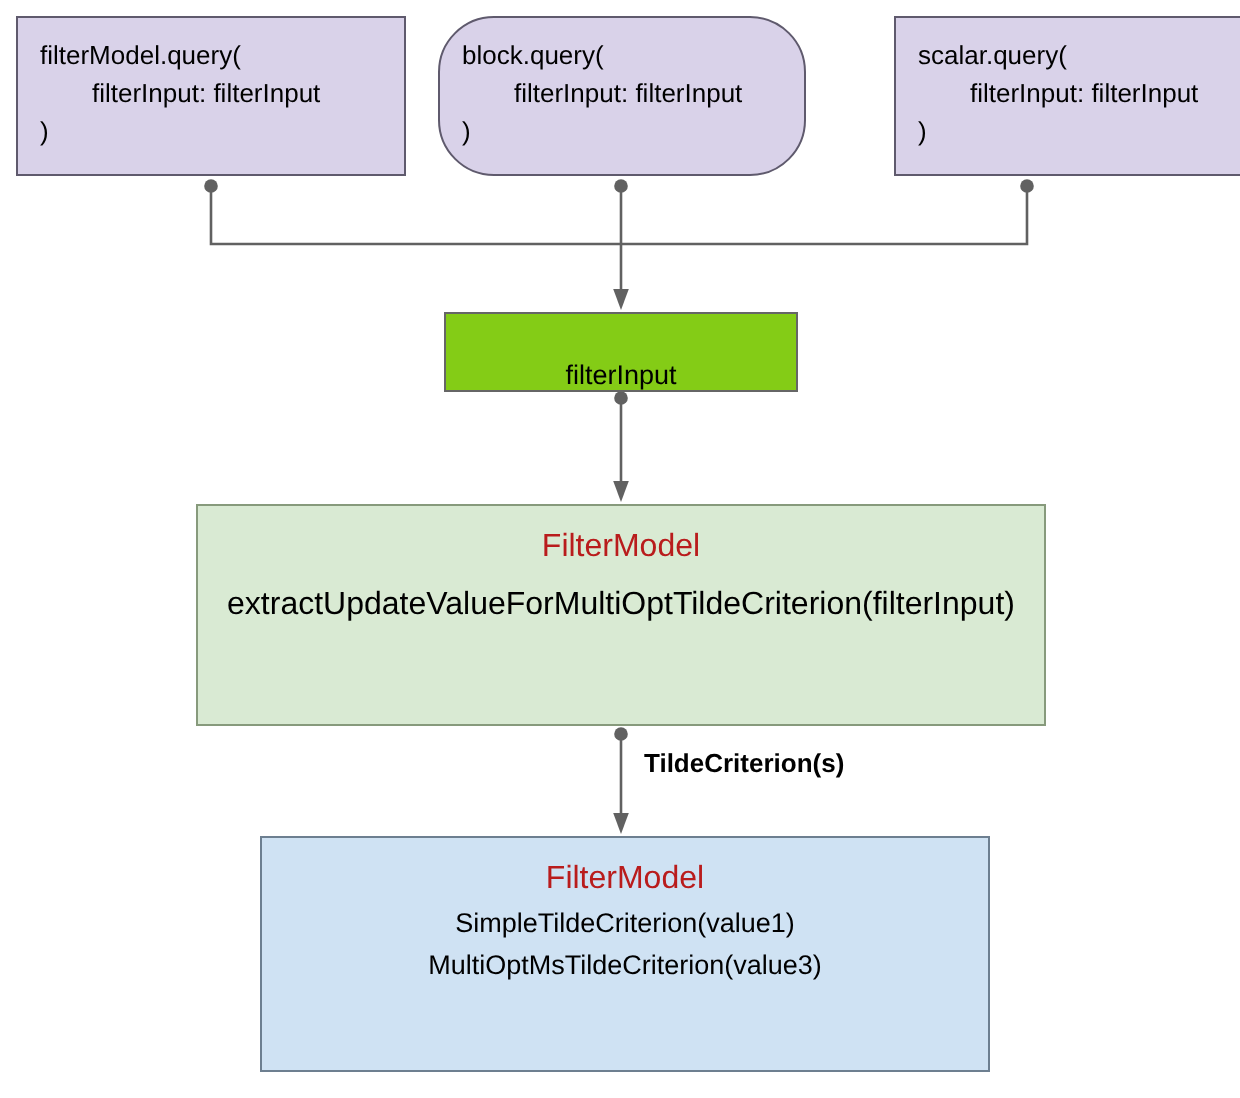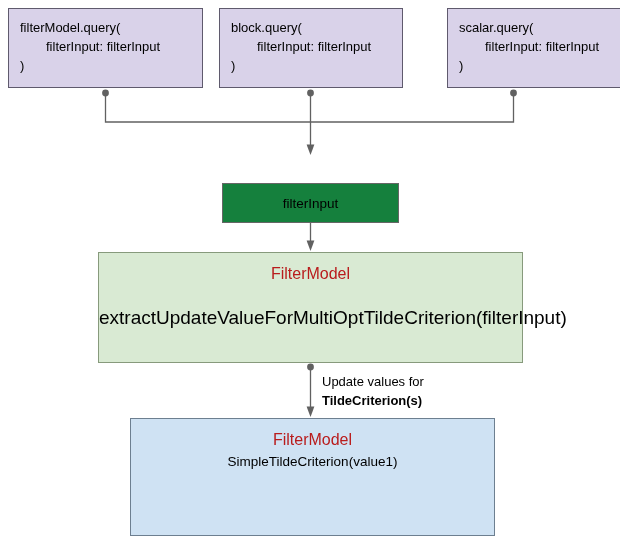--- a/index.html
+++ b/index.html
@@ -25,29 +25,28 @@
   }
   .src-box {
     background: #d9d2e9;
     border: 1.5px solid #5f5a6d;
     padding: 9px 11px 17px 11px;
     font-size: 13px;
     line-height: 19px;
   }
   .src-line-indent { padding-left: 26px; }
   .box-a { left: 8px;   top: 8px; width: 195px; height: 80px; }
-  .box-b { left: 219px; top: 8px; width: 184px; height: 80px; }
+  .box-b { left: 219px; top: 8px; width: 184px; height: 80px; border-radius: 28px; }
   .box-c { left: 415px; top: 8px; width: 197px; height: 80px; margin-left: 32px; }
   .filter-input-box {
     left: 222px; top: 156px; width: 177px; height: 40px;
-    background: #15803d;
+    background: #84cc16;
     border: 1.5px solid #666666;
-    display: flex; align-items: center; justify-content: center;
+    display: flex; align-items: flex-end; justify-content: center;
     font-size: 13.5px;
-    margin-top: 27px;
   }
   .big-box {
     text-align: center;
   }
   .extract-box {
     left: 98px; top: 252px; width: 425px; height: 111px;
     background: #d9ead3;
     border: 1px solid #879a7c;
     padding-top: 10px;
   }
@@ -55,21 +54,21 @@
     left: 130px; top: 418px; width: 365px; height: 118px;
     background: #cfe2f3;
     border: 1.5px solid #6d7f90;
     padding-top: 10px;
   }
   .box-title {
     font-size: 16px;
     line-height: 22px;
     color: #b91c1c;
   }
-  .extract-box .box-body { margin-top: 23px; font-size: 19px; line-height: 20px; }
+  .extract-box .box-body { margin-top: 8px; font-size: 16px; line-height: 20px; }
   .result-box .box-body  { font-size: 13.5px; line-height: 21px; }
   .arrow-label {
     position: absolute;
     left: 322px; top: 372px;
     font-size: 13px;
     line-height: 19px;
     white-space: nowrap;
   }
   .arrow-label .bold { font-weight: bold; }
 </style>
@@ -126,24 +125,24 @@
   </div>
 
   <div class="box big-box extract-box">
     <div class="box-title">FilterModel</div>
     <div class="box-body">
       <div>extractUpdateValueForMultiOptTildeCriterion(filterInput)</div>
     </div>
   </div>
 
   <div class="arrow-label">
-    <div>Update values for</div>
     <div class="bold">TildeCriterion(s)</div>
   </div>
 
   <div class="box big-box result-box">
     <div class="box-title">FilterModel</div>
     <div class="box-body">
       <div>SimpleTildeCriterion(value1)</div>
+      <div>MultiOptMsTildeCriterion(value3)</div>
     </div>
   </div>
 
 </div>
 
 </body></html>

